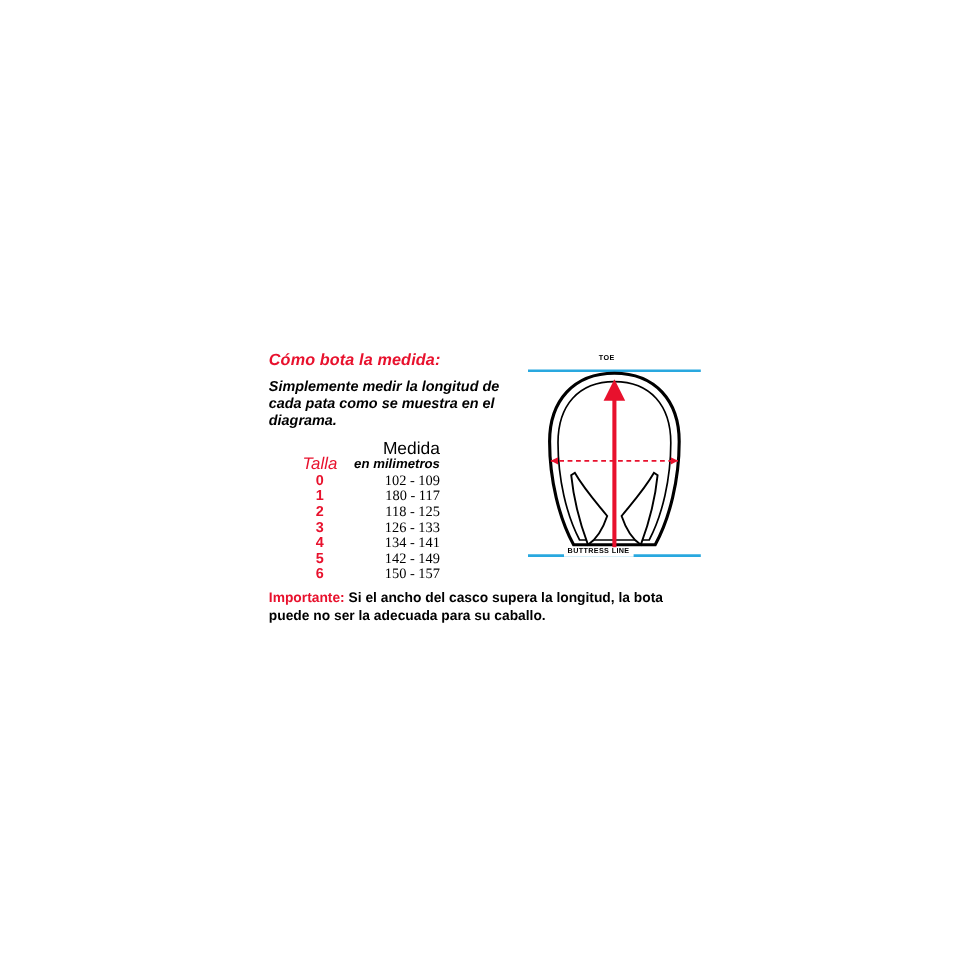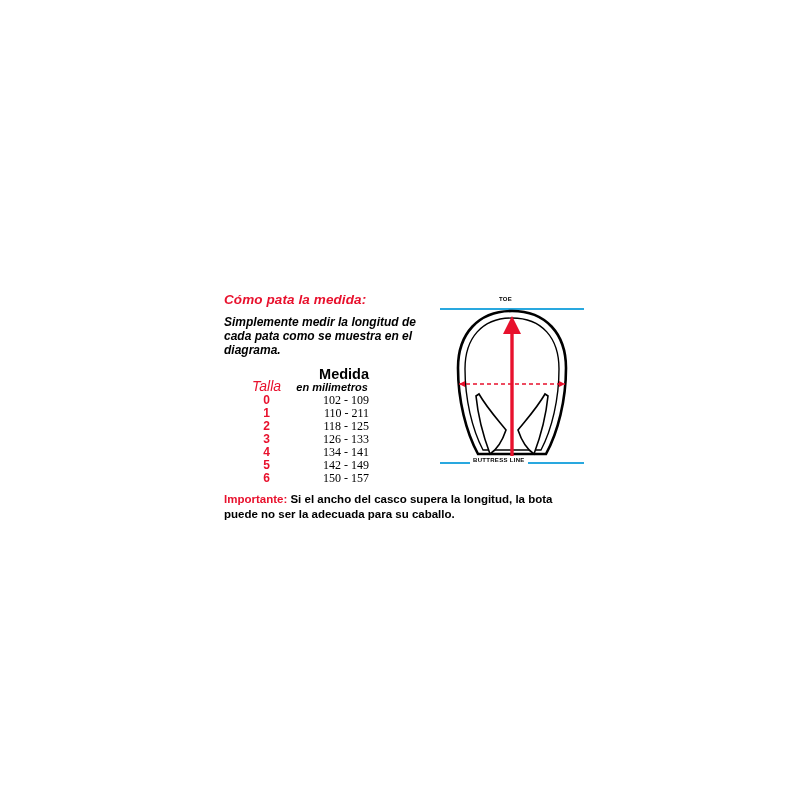--- a/index.html
+++ b/index.html
@@ -64,21 +64,21 @@
     padding-bottom: 1px !important;
   }
   .th-medida {
     text-align: center;
     vertical-align: bottom;
     padding-bottom: 1px !important;
   }
   .th-medida .m1 {
     display: block;
     color: #000;
-    font-weight: bold;
+    font-weight: normal;
     font-size: 14.5px;
     line-height: 15px;
     margin-left: 24px;
   }
   .th-medida .m2 {
     display: block;
     color: #000;
     font-weight: bold;
     font-style: italic;
     font-size: 11px;
@@ -139,41 +139,41 @@
     padding: 1px 3px;
     border: 0;
   }
 </style>
 </head>
 <body>
 
 <div id="canvas">
 
   <div class="left-col">
-    <div class="howto-title">Cómo pata la medida:</div>
+    <div class="howto-title">Cómo bota la medida:</div>
     <div class="howto-sub">Simplemente medir la longitud de cada pata como se muestra en el diagrama.</div>
 
     <table class="size-table">
       <thead>
         <tr>
           <th class="th-talla">Talla</th>
           <th class="th-medida">
             <span class="m1">Medida</span>
             <span class="m2">en milimetros</span>
           </th>
         </tr>
       </thead>
       <tbody>
         <tr>
           <td class="td-size">0</td>
           <td class="td-range">102 - 109</td>
         </tr>
         <tr>
           <td class="td-size">1</td>
-          <td class="td-range">110 - 211</td>
+          <td class="td-range">180 - 117</td>
         </tr>
         <tr>
           <td class="td-size">2</td>
           <td class="td-range">118 - 125</td>
         </tr>
         <tr>
           <td class="td-size">3</td>
           <td class="td-range">126 - 133</td>
         </tr>
         <tr>

